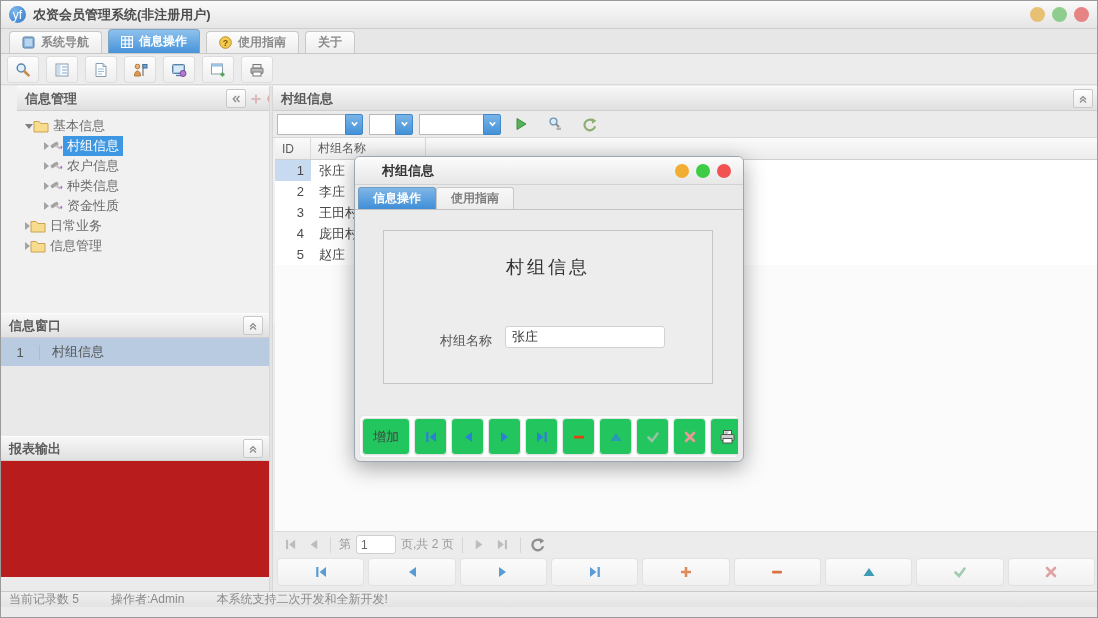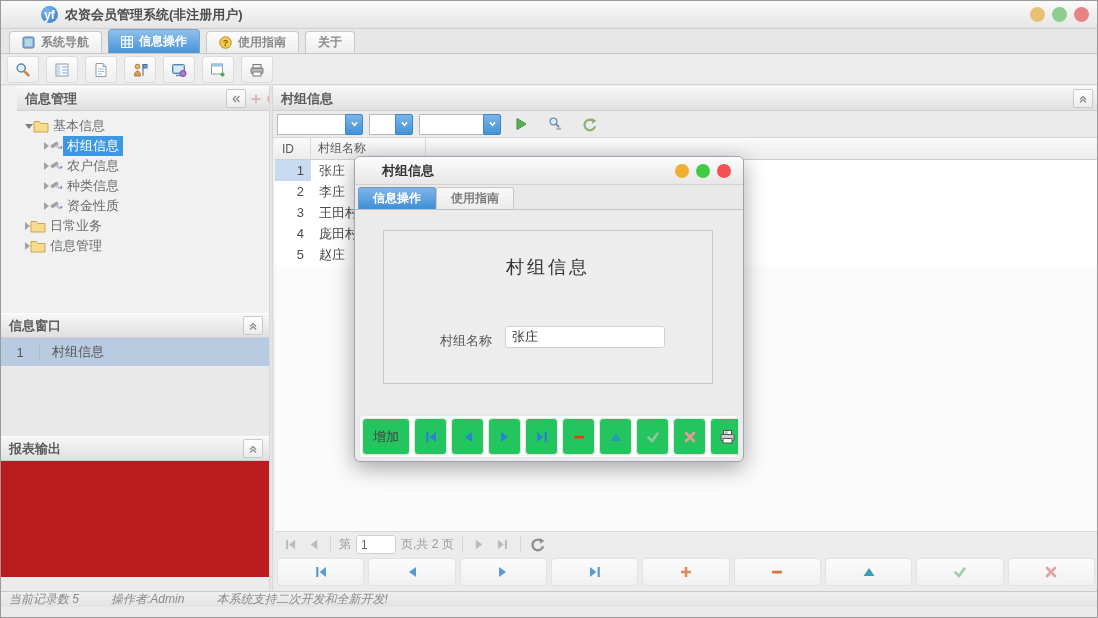--- a/index.html
+++ b/index.html
@@ -2,21 +2,21 @@
 <html><head>
 <meta charset="utf-8">
 <style>
   html,body{margin:0;padding:0;}
   body{font-family:"Liberation Sans","DejaVu Sans",sans-serif;background:#888;}
   #app{position:relative;width:1098px;height:618px;background:#ebebeb;overflow:hidden;border:1px solid #9a9a9a;box-sizing:border-box;}
   svg{display:block;}
 
   
   #titlebar{position:absolute;left:0;top:0;width:1098px;height:28px;background:linear-gradient(#fafafa,#e5e5e5);border-bottom:1px solid #cfcfcf;display:flex;align-items:center;padding-left:8px;box-sizing:border-box;}
-  #title-icon{width:17px;height:17px;border-radius:50%;background:radial-gradient(circle at 35% 30%,#7db7ec,#2f77c8);display:flex;align-items:center;justify-content:center;color:#fff;font-size:12px;font-weight:bold;margin-right:7px;margin-left:32px;}
+  #title-icon{width:17px;height:17px;border-radius:50%;background:radial-gradient(circle at 35% 30%,#7db7ec,#2f77c8);display:flex;align-items:center;justify-content:center;color:#fff;font-size:12px;font-weight:normal;margin-right:7px;}
   #title-text{font-size:13px;font-weight:bold;color:#4c4c4c;}
   .lights{margin-left:auto;display:flex;gap:7px;padding-right:10px;}
   .light{width:15px;height:15px;border-radius:50%;}
   .ly{background:#e7c173;}  .lg{background:#8ecd8e;}  .lr{background:#e68484;}
 
   
   #tabstrip{position:absolute;left:0;top:28px;width:1098px;height:25px;background:#e7e7e7;border-bottom:1px solid #c9c9c9;display:flex;align-items:flex-end;padding-left:8px;gap:6px;box-sizing:border-box;}
   .tab{height:21px;padding:0 12px;display:flex;align-items:center;gap:6px;background:linear-gradient(#fdfdfd,#ededed);border:1px solid #c8c8c8;border-bottom:none;border-radius:4px 4px 0 0;color:#8b8b8b;font-size:12px;font-weight:bold;}
   .tab.active{background:linear-gradient(#8ec1ec,#4793d9);color:#fff;border-color:#7fa3c4;height:23px;}
 
@@ -67,21 +67,21 @@
 
   #pager{position:absolute;left:274px;top:530px;width:822px;height:26px;background:#ececec;border-top:1px solid #d9d9d9;display:flex;align-items:center;gap:5px;padding-left:6px;box-sizing:border-box;font-size:12px;color:#9a9a9a;}
   .pg-btn{width:18px;height:18px;display:flex;align-items:center;justify-content:center;}
   .pg-sep{width:1px;height:16px;background:#d6d6d6;margin:0 3px;}
   #pg-input{width:30px;height:17px;border:1px solid #cfcfcf;border-radius:3px;font-size:12px;padding:0 4px;color:#666;font-family:inherit;}
 
   #bottom-bar{position:absolute;left:274px;top:556px;width:822px;height:30px;display:flex;align-items:center;gap:4px;padding:0 2px;box-sizing:border-box;}
   .gbtn{flex:1;height:26px;border:1px solid #e2e2e2;border-radius:4px;background:linear-gradient(#fbfbfb,#f1f1f1);display:flex;align-items:center;justify-content:center;}
 
   
-  #statusbar{position:absolute;left:0;top:590px;width:1098px;height:16px;background:linear-gradient(#efefef,#e3e3e3);border-top:1px solid #c9c9c9;display:flex;align-items:center;padding-left:8px;box-sizing:border-box;font-size:12px;color:#8a8a8a;font-style:italic;}
+  #statusbar{position:absolute;left:0;top:590px;width:1098px;height:16px;background:linear-gradient(#efefef,#e3e3e3);border-top:1px solid #c9c9c9;display:flex;align-items:center;padding-left:8px;box-sizing:border-box;font-size:12px;color:#8a8a8a;}
   #statusbar span{margin-right:32px;}
 
   
   #dialog{position:absolute;left:353px;top:155px;width:390px;height:306px;background:#ebebeb;border:1px solid #9aa6b2;border-radius:6px;box-shadow:0 6px 22px rgba(0,0,0,.35);overflow:hidden;z-index:10;box-sizing:border-box;}
   #dlg-header{height:28px;background:linear-gradient(#fcfcfc,#e7e7e7);border-bottom:1px solid #d2d2d2;display:flex;align-items:center;padding:0 8px 0 27px;font-size:13px;font-weight:bold;color:#333;box-sizing:border-box;}
   .dlight{width:14px;height:14px;border-radius:50%;}
   .dly{background:#f2ad33;} .dlg{background:#3ecc44;} .dlr{background:#f15353;}
   #dlg-tabs{height:24px;display:flex;align-items:flex-end;padding-left:3px;border-bottom:1px solid #c3c3c3;background:#e9e9e9;}
   .dtab{height:22px;padding:0 14px;font-size:12px;font-weight:bold;display:flex;align-items:center;border:1px solid #c8c8c8;border-bottom:none;border-radius:3px 3px 0 0;background:linear-gradient(#f8f8f8,#ececec);color:#7e7e7e;box-sizing:border-box;}
   .dtab.active{background:linear-gradient(#7fb6e8,#3f8ed6);color:#fff;border-color:#6f9cc0;}

